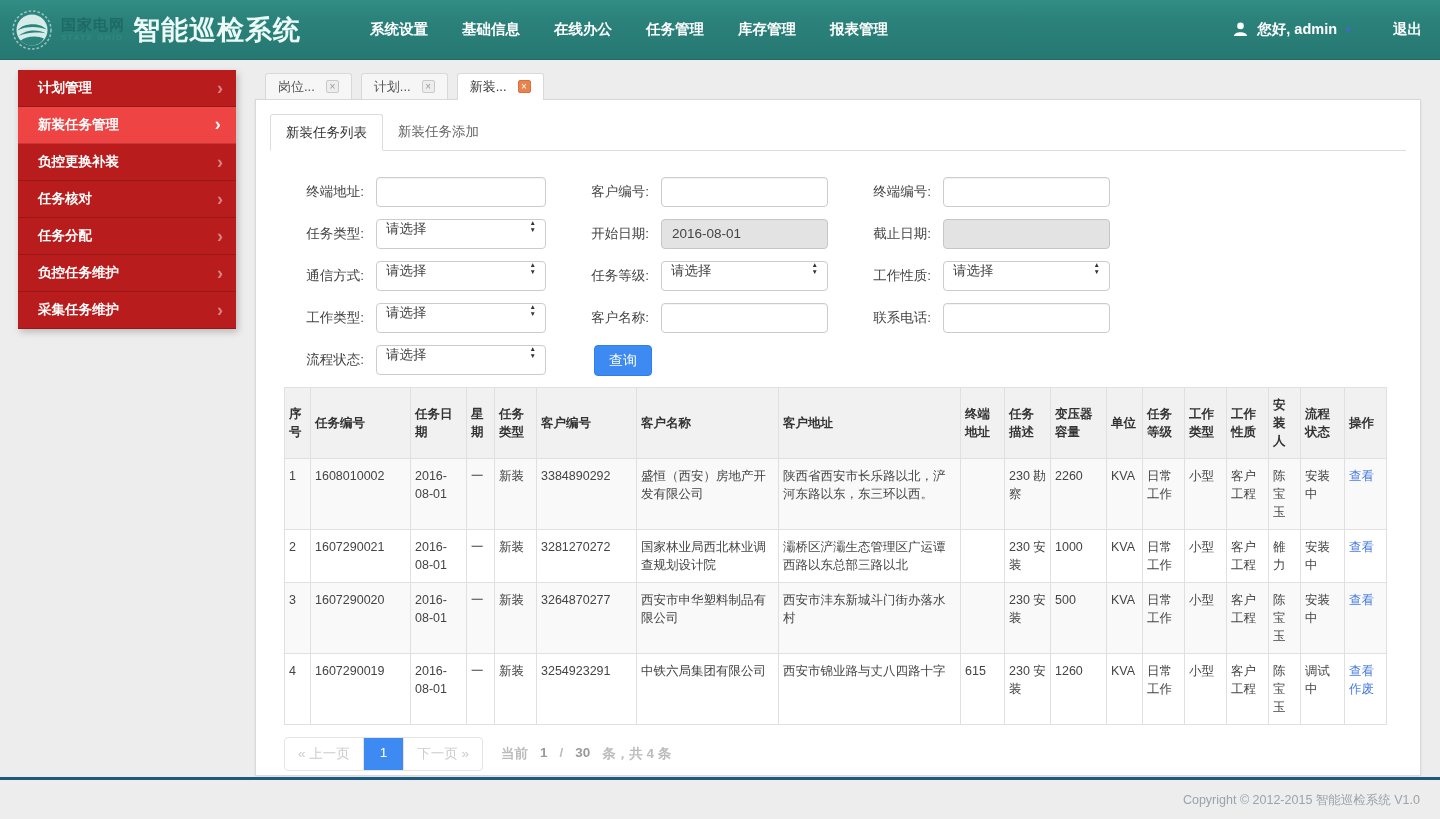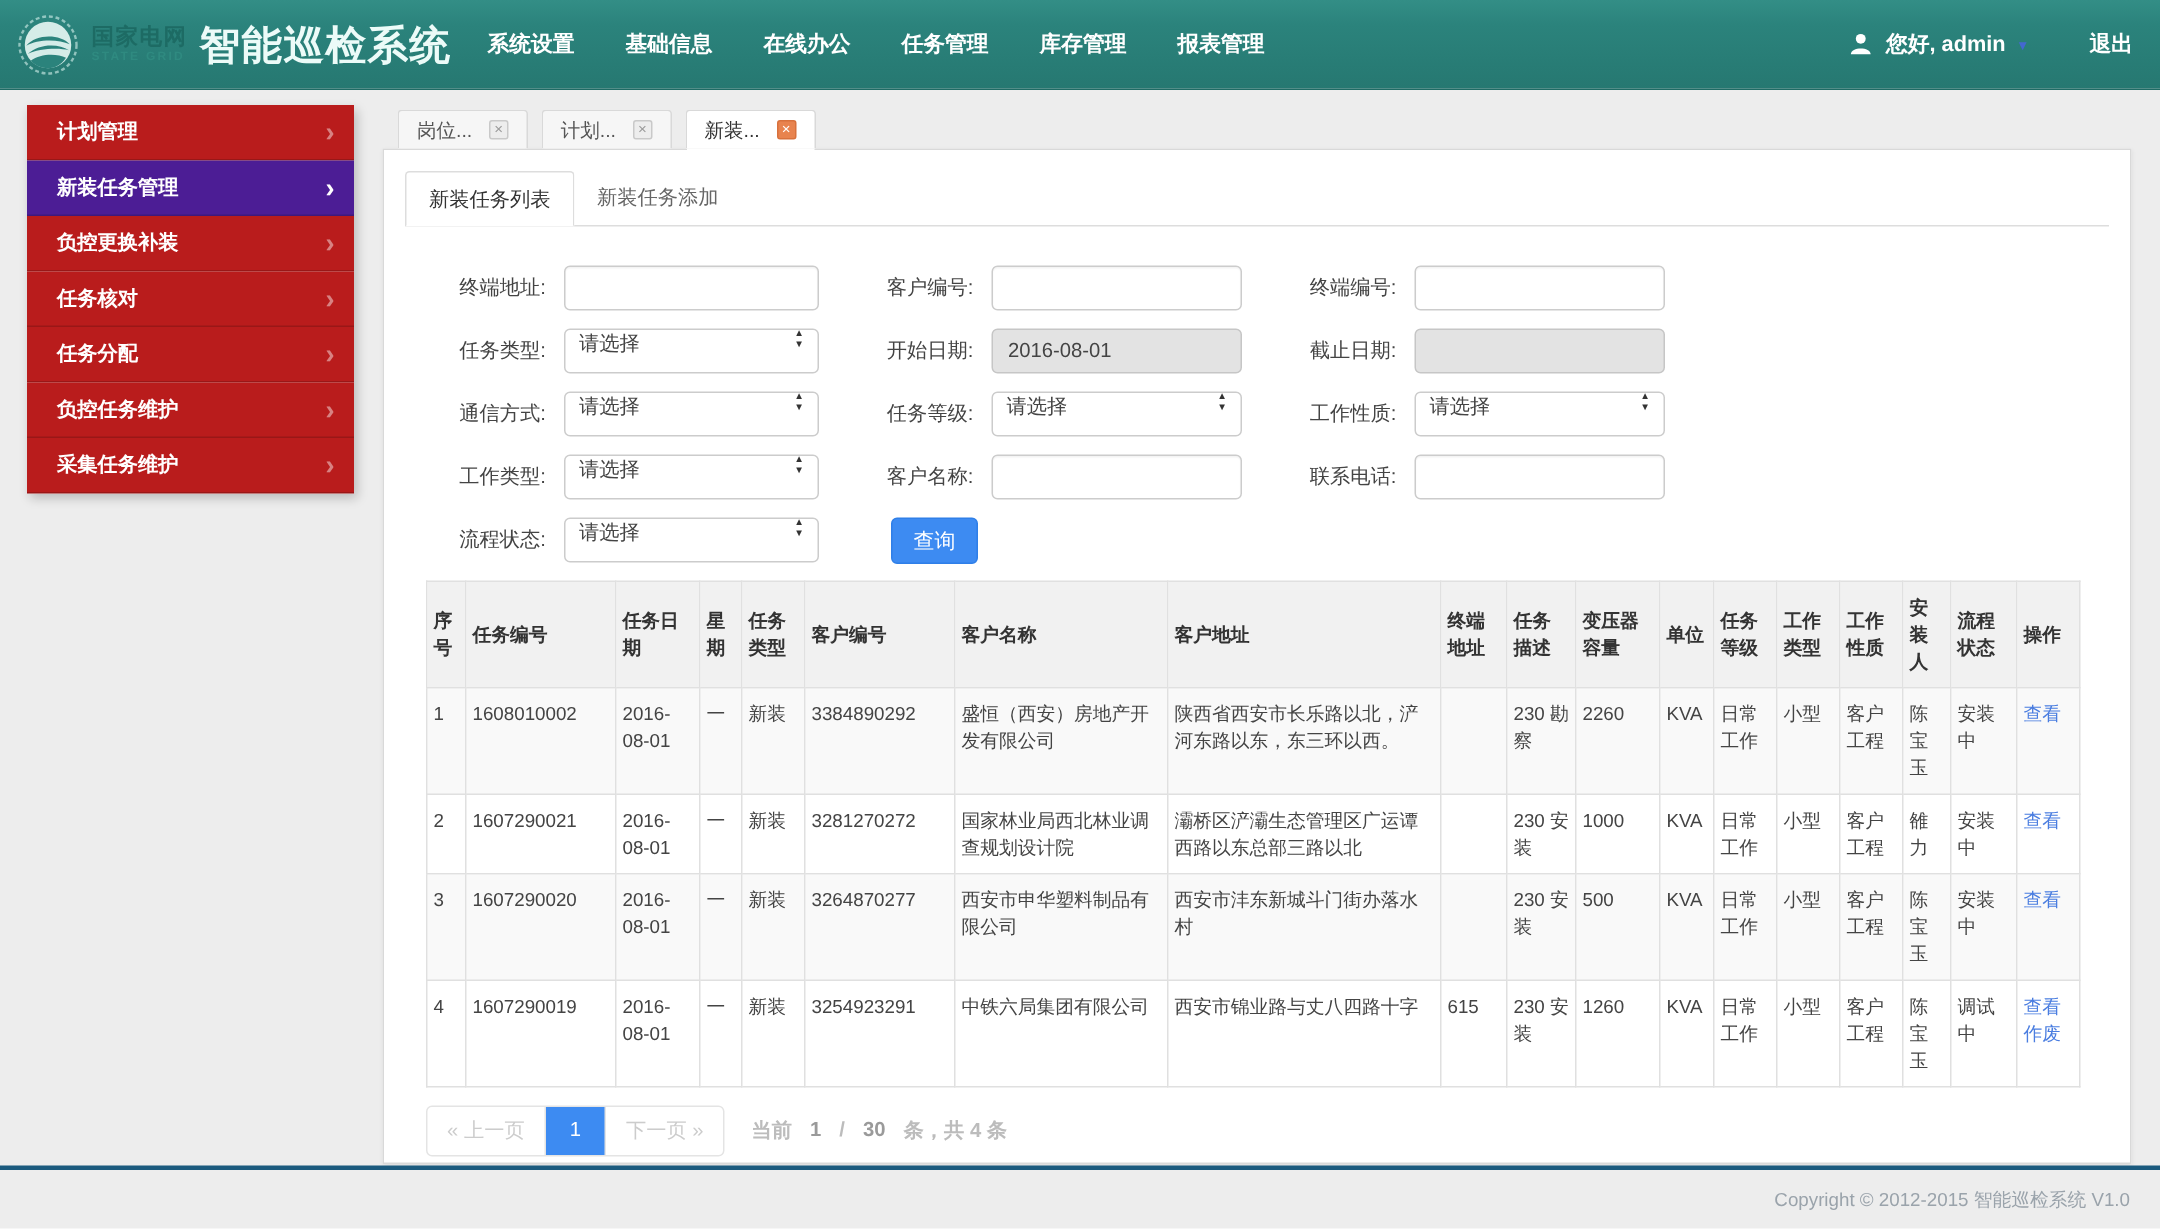--- a/index.html
+++ b/index.html
@@ -3,42 +3,42 @@
 <meta charset="utf-8">
 <title>智能巡检系统</title>
 <style>
   * { margin:0; padding:0; box-sizing:border-box; }
   html,body { width:1440px; height:819px; overflow:hidden; }
   body { position:relative; background:#ededed; font-family:"Liberation Sans","DejaVu Sans",sans-serif; }
 
   
   .header { position:absolute; left:0; top:0; width:1440px; height:60px;
     background:linear-gradient(180deg,#338e86 0%,#2b837c 28%,#267871 100%);
-    border-bottom:1px solid #1f6b64; display:flex; align-items:center; }
+    border-bottom:1px solid #1f6b64; display:flex; align-items:center;gap:45px; }
   .brand { display:flex; align-items:center; padding-left:12px; }
   .logo-svg { display:block; }
   .org { margin-left:9px; line-height:1; }
   .org-cn { font-size:15px; font-weight:bold; color:#1d6b64; letter-spacing:1px; }
   .org-en { font-size:8px; color:#2f8a80; letter-spacing:1.5px; margin-top:2px; font-weight:bold; }
   .app-title { margin-left:8px; font-size:27px; font-weight:bold; color:#ecfbf8; letter-spacing:1px; }
   .top-nav { display:flex; gap:34px; margin-left:24px; }
   .nav-item { color:#fff; font-size:14.5px; font-weight:bold; cursor:pointer; white-space:nowrap; }
   .user-area { margin-left:auto; display:flex; align-items:center; padding-right:18px; }
   .user-menu { display:flex; align-items:center; cursor:pointer; }
   .user-greeting { color:#fff; font-size:14.5px; font-weight:bold; margin-left:8px; }
   .user-caret { color:#4468d0; font-size:9px; margin-left:7px; }
   .logout { color:#fff; font-size:14.5px; font-weight:bold; margin-left:40px; cursor:pointer; }
 
   
   .sidebar { position:absolute; left:18px; top:70px; width:218px;
     box-shadow:2px 3px 7px rgba(0,0,0,0.22); }
   .side-item { height:37px; background:#b91c1c; border-bottom:1px solid rgba(0,0,0,0.17);
     color:#fff; font-size:13.5px; font-weight:bold; padding:0 13px 0 20px;
     display:flex; align-items:center; cursor:pointer; }
-  .side-item.active { background:#4c1d95; }
+  .side-item.active { background:#ef4444;font-family:Liberation Mono, monospace; }
   .side-lbl { flex:1; }
   .side-chev { color:rgba(255,255,255,0.45); font-size:18px; line-height:1; }
   .side-item.active .side-chev { color:#fff; font-weight:bold; }
 
   
   .main { position:absolute; left:255px; top:72px; width:1166px; }
   .tabs { display:flex; padding-left:10px; height:27px; align-items:flex-end; }
   .tab { display:inline-flex; align-items:center; height:26px; padding:0 12px;
     background:#f6f6f6; border:1px solid #d9d9d9; border-bottom:none;
     border-radius:3px 3px 0 0; margin-right:9px; cursor:pointer; position:relative; }

